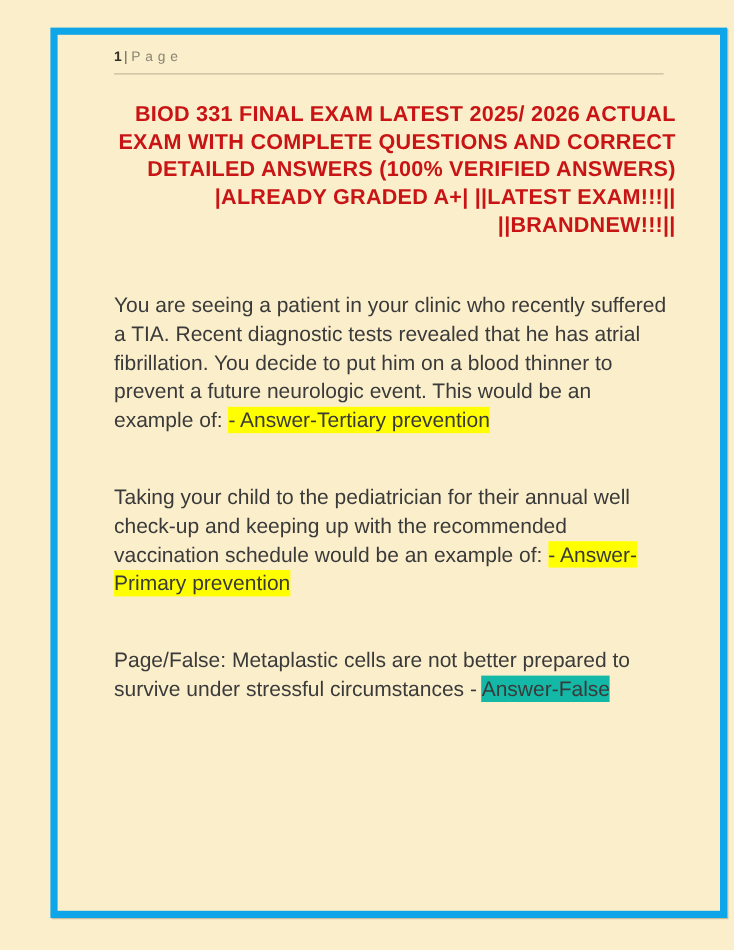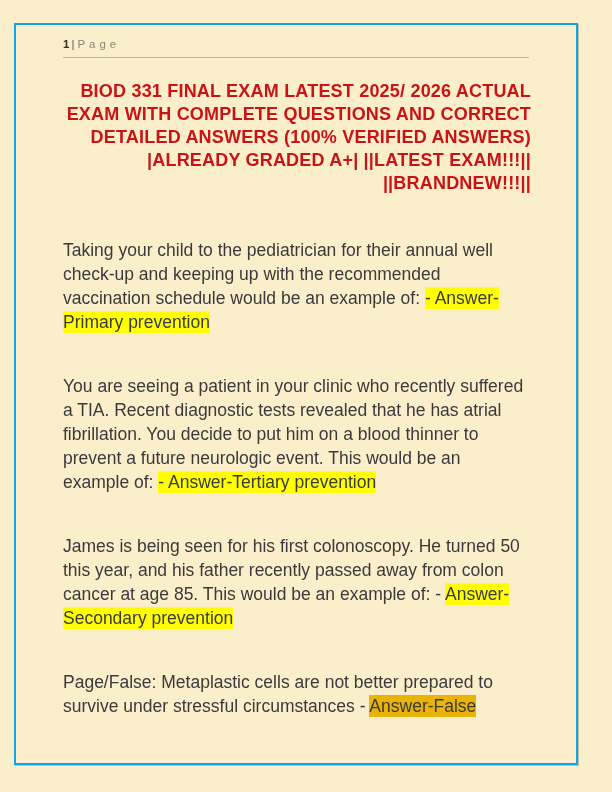--- a/index.html
+++ b/index.html
@@ -9,26 +9,26 @@
   body {
     width: 612px;
     height: 792px;
     position: relative;
     overflow: hidden;
     font-family: "Liberation Sans", "DejaVu Sans", sans-serif;
     background: #fbeecb;
   }
   .page-frame {
     position: absolute;
-    left: 14px;
+    left: 42px;
     top: 23px;
     width: 564px;
     height: 742px;
     box-sizing: border-box;
-    border: 2px solid #0ea5e9;
+    border: 6px solid #0ea5e9;
     box-shadow: 1px 1px 0 rgba(120, 110, 85, 0.38);
     padding: 12px 47px 0 47px;
   }
   .page-header {
     font-size: 11.5px;
     line-height: 14px;
     padding-bottom: 6px;
     border-bottom: 1px solid rgba(110, 100, 80, 0.38);
     white-space: nowrap;
   }
@@ -69,21 +69,20 @@
 <body style="background-color: rgb(251, 238, 203);">
 
 <div class="page-frame">
 
   <div class="page-header">
     <span class="pgnum">1</span><span class="sep">|</span><span class="pglabel">Page</span>
   </div>
 
   <h1 class="doc-title" style="color: rgb(200, 20, 20);">BIOD 331 FINAL EXAM LATEST 2025/ 2026 ACTUAL EXAM WITH COMPLETE QUESTIONS AND CORRECT DETAILED ANSWERS (100% VERIFIED ANSWERS) |ALREADY GRADED A+| ||LATEST EXAM!!!|| ||BRANDNEW!!!||</h1>
 
+  <p class="qa-para"><span>You are seeing a patient in your clinic who recently suffered a TIA. Recent diagnostic tests revealed that he has atrial fibrillation. You decide to put him on a blood thinner to prevent a future neurologic event. This would be an example of: </span><span class="hl" style="background-color: rgb(255, 255, 0);">- Answer-Tertiary prevention</span></p>
+
   <p class="qa-para"><span>Taking your child to the pediatrician for their annual well check-up and keeping up with the recommended vaccination schedule would be an example of: </span><span class="hl" style="background-color: rgb(255, 255, 0);">- Answer-Primary prevention</span></p>
 
-  <p class="qa-para"><span>You are seeing a patient in your clinic who recently suffered a TIA. Recent diagnostic tests revealed that he has atrial fibrillation. You decide to put him on a blood thinner to prevent a future neurologic event. This would be an example of: </span><span class="hl" style="background-color: rgb(255, 255, 0);">- Answer-Tertiary prevention</span></p>
 
-  <p class="qa-para"><span>James is being seen for his first colonoscopy. He turned 50 this year, and his father recently passed away from colon cancer at age 85. This would be an example of: - </span><span class="hl" style="background-color: rgb(255, 255, 0);">Answer-Secondary prevention</span></p>
-
-  <p class="qa-para"><span>Page/False: Metaplastic cells are not better prepared to survive under stressful circumstances - </span><span class="hl" style="background-color: #eab308;">Answer-False</span></p>
+  <p class="qa-para"><span>Page/False: Metaplastic cells are not better prepared to survive under stressful circumstances - </span><span class="hl" style="background-color: #14b8a6;">Answer-False</span></p>
 
 </div>
 
 </body></html>

